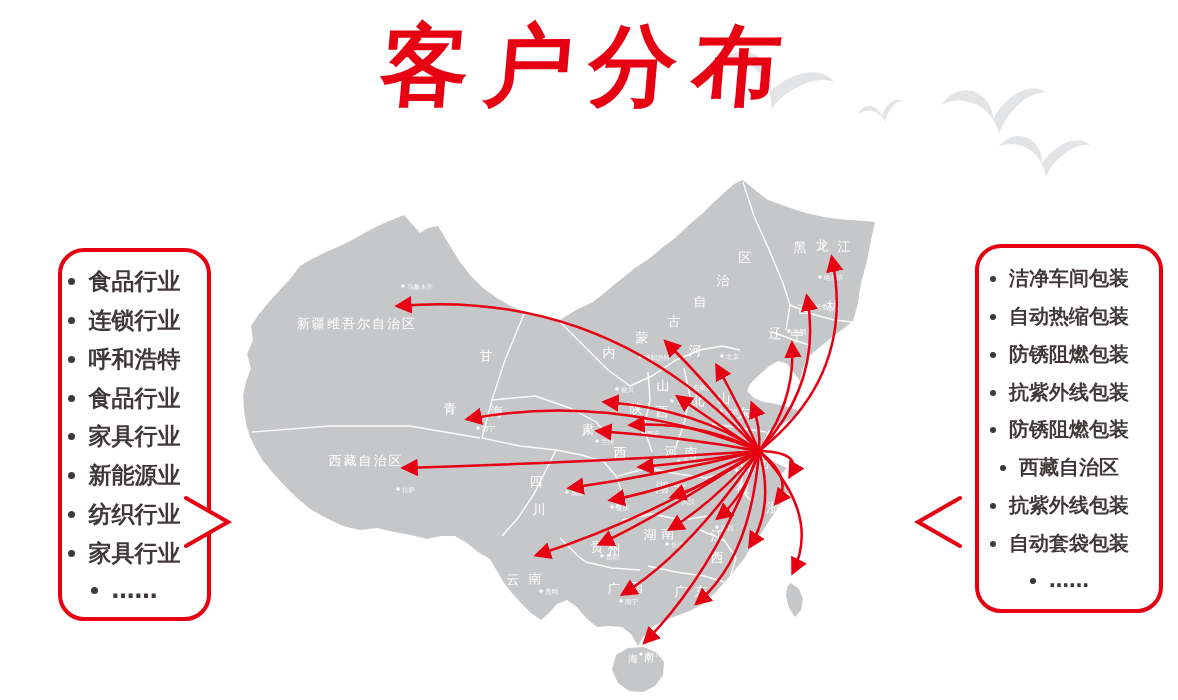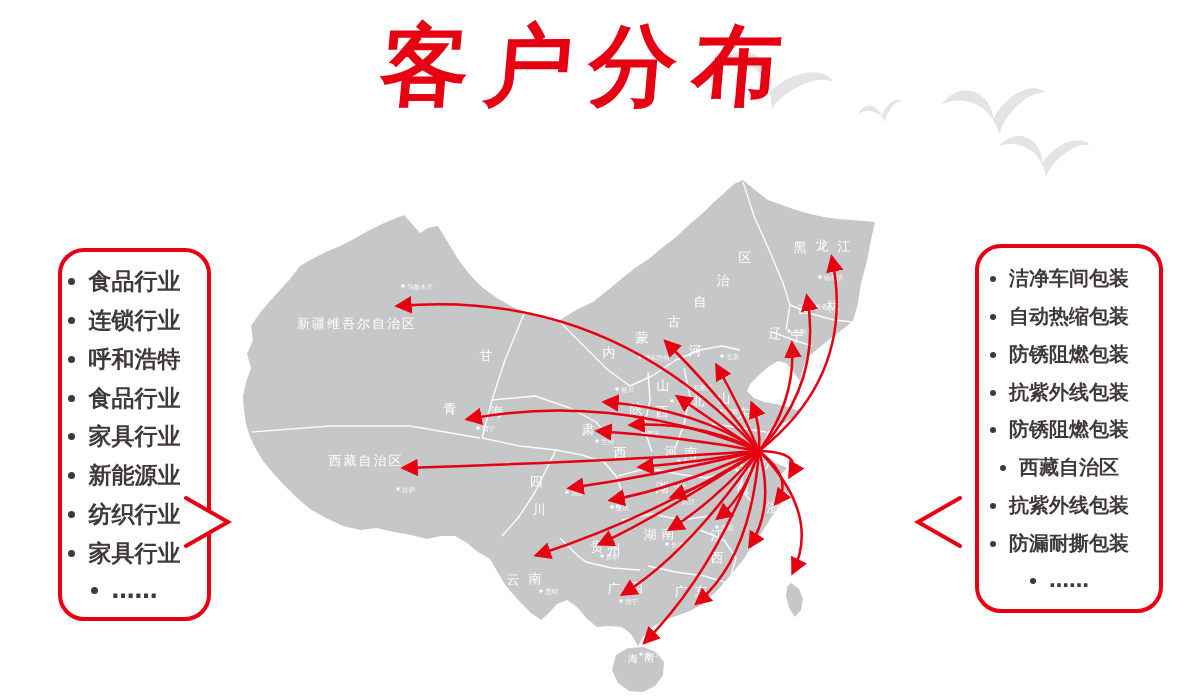--- a/index.html
+++ b/index.html
@@ -263,20 +263,20 @@
   </svg>
 
   <ul class="callout callout-right">
     <li class="item">洁净车间包装</li>
     <li class="item">自动热缩包装</li>
     <li class="item">防锈阻燃包装</li>
     <li class="item">抗紫外线包装</li>
     <li class="item">防锈阻燃包装</li>
     <li class="item">西藏自治区</li>
     <li class="item">抗紫外线包装</li>
-    <li class="item">防漏耐撕包装</li>
+    <li class="item">自动套袋包装</li>
     <li class="item">……</li>
   </ul>
   <svg class="pointer-svg" style="left:910px;top:494px;" width="52" height="58" xmlns="http://www.w3.org/2000/svg">
     <path d="M50,4 L8,28 L50,52"></path>
   </svg>
 
 </div>
 
 </body></html>

